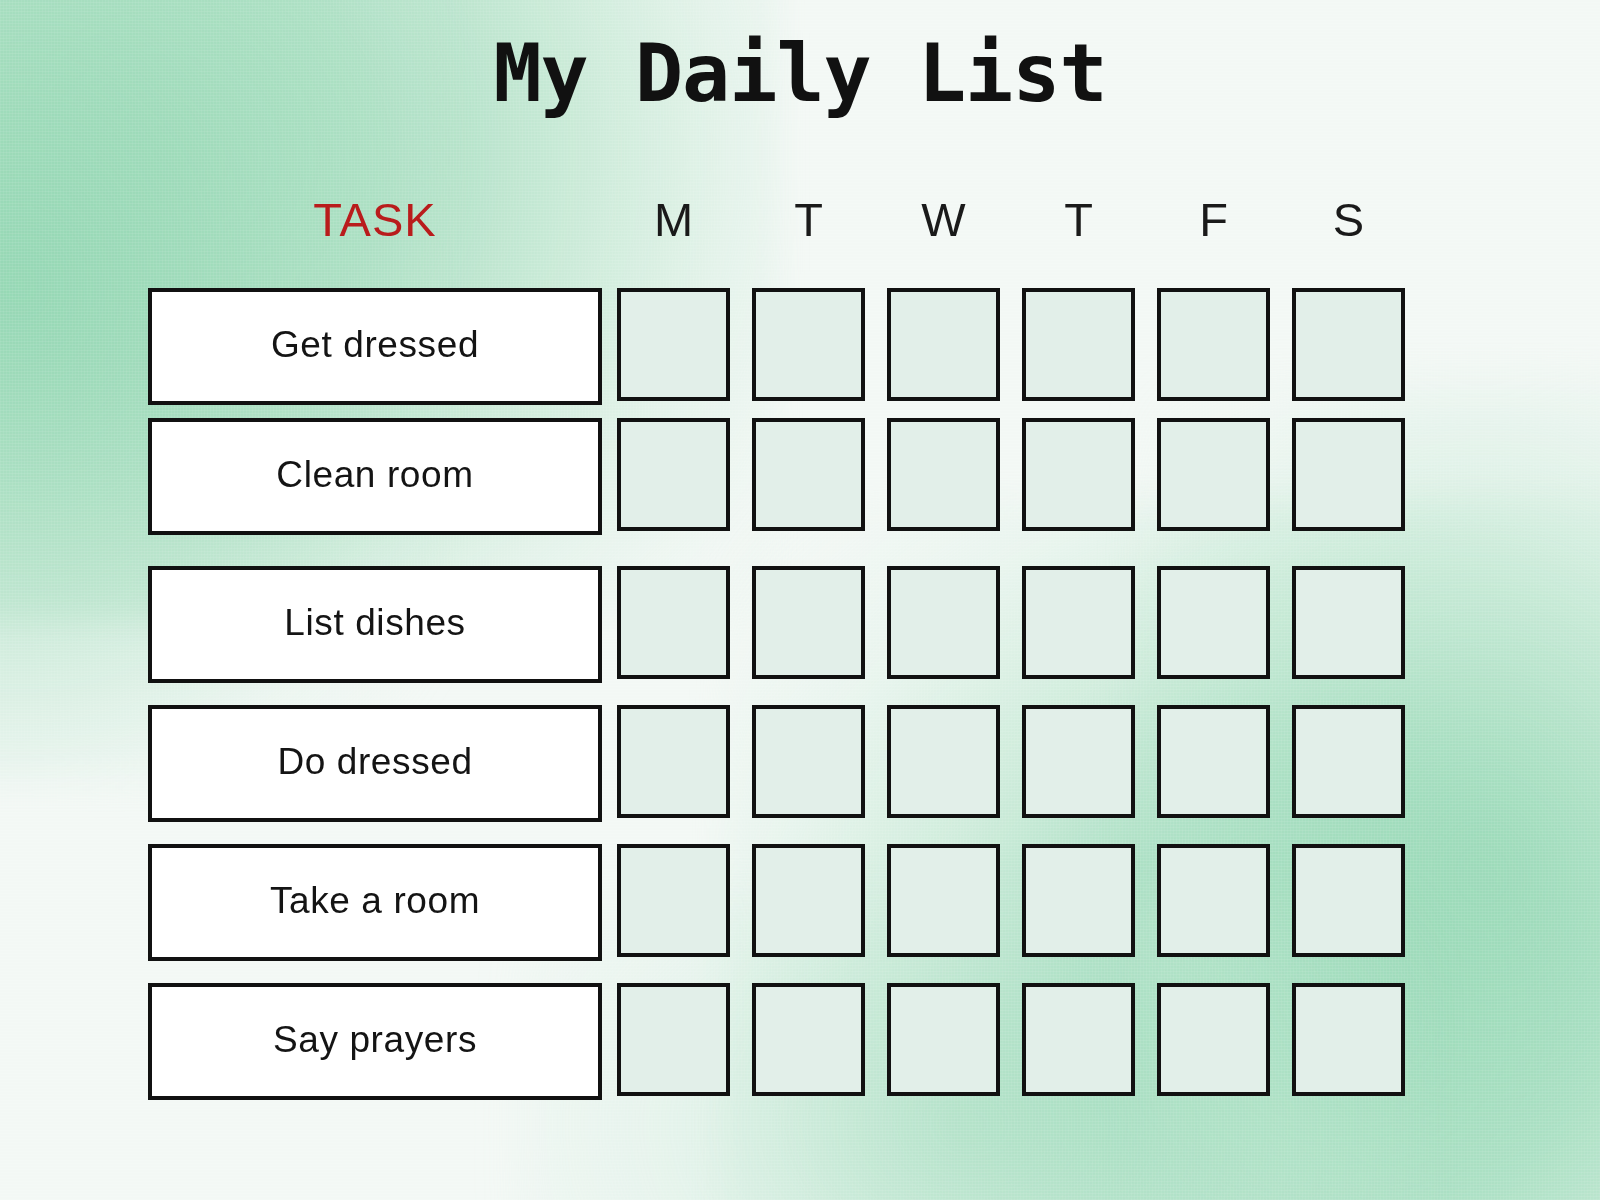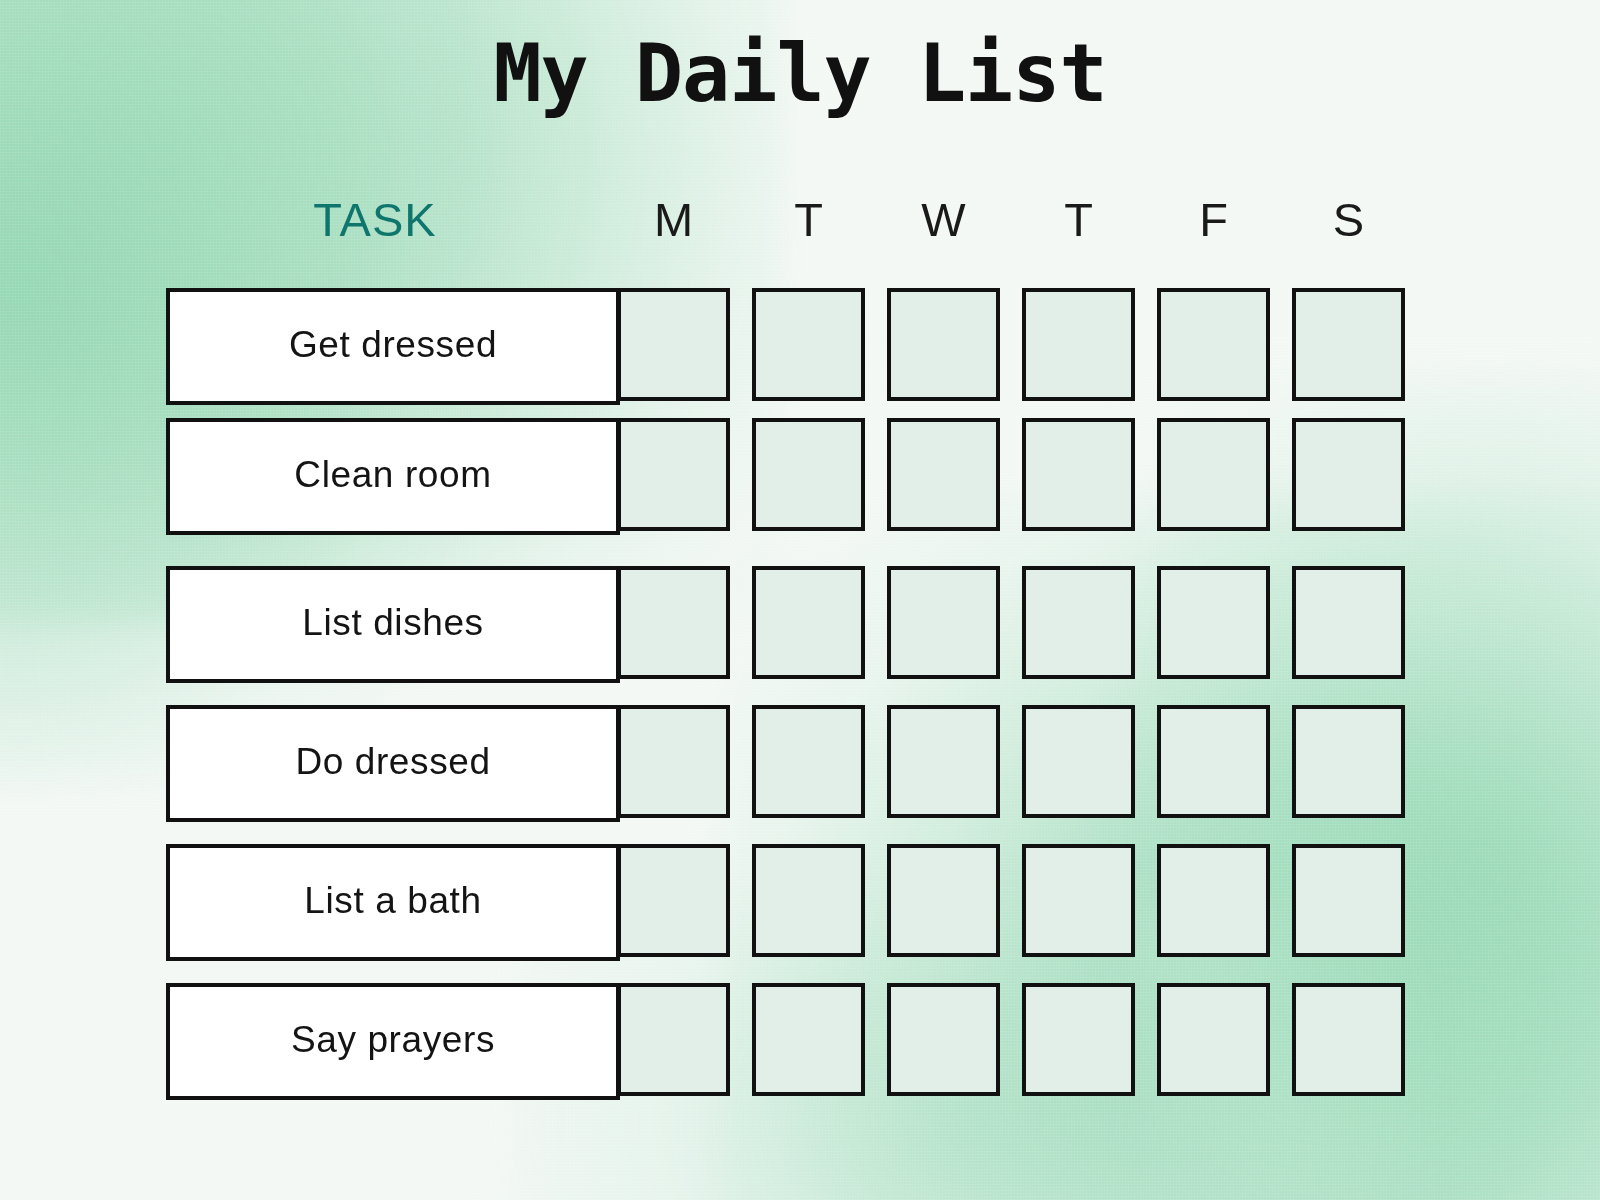--- a/index.html
+++ b/index.html
@@ -131,21 +131,21 @@
   #task-header {
     position: absolute;
     left: 0px;
     top: 0px;
     width: 454px;
     text-align: center;
     font-family: "Liberation Sans", sans-serif;
     font-weight: 300;
     font-size: 47px;
     letter-spacing: 1px;
-    color: #0f766e;
+    color: #b91c1c;
     line-height: 56px;
   }
   .day-header {
     position: absolute;
     top: 0px;
     width: 113px;
     text-align: center;
     font-family: "Liberation Sans", sans-serif;
     font-weight: 300;
     font-size: 47px;
@@ -172,21 +172,20 @@
     left: 0px;
     top: 0px;
     width: 454px;
     height: 117px;
     box-sizing: border-box;
     background: #ffffff;
     border: 4px solid #111111;
     display: flex;
     align-items: center;
     justify-content: center;
-    margin-left: 18px;
   }
   .task-label {
     font-family: "Liberation Sans", sans-serif;
     font-weight: 400;
     font-size: 37px;
     letter-spacing: 0.6px;
     color: #141414;
     position: relative;
     top: -2px;
   }
@@ -266,21 +265,21 @@
         </div>
         <div class="check-cell" style="left: 469px;"></div>
         <div class="check-cell" style="left: 604px;"></div>
         <div class="check-cell" style="left: 739px;"></div>
         <div class="check-cell" style="left: 874px;"></div>
         <div class="check-cell" style="left: 1009px;"></div>
         <div class="check-cell" style="left: 1144px;"></div>
       </div>
       <div class="row" style="top: 556px;">
         <div class="task-box">
-          <span class="task-label">List a bath</span>
+          <span class="task-label">Take a room</span>
         </div>
         <div class="check-cell" style="left: 469px;"></div>
         <div class="check-cell" style="left: 604px;"></div>
         <div class="check-cell" style="left: 739px;"></div>
         <div class="check-cell" style="left: 874px;"></div>
         <div class="check-cell" style="left: 1009px;"></div>
         <div class="check-cell" style="left: 1144px;"></div>
       </div>
       <div class="row" style="top: 695px;">
         <div class="task-box">

